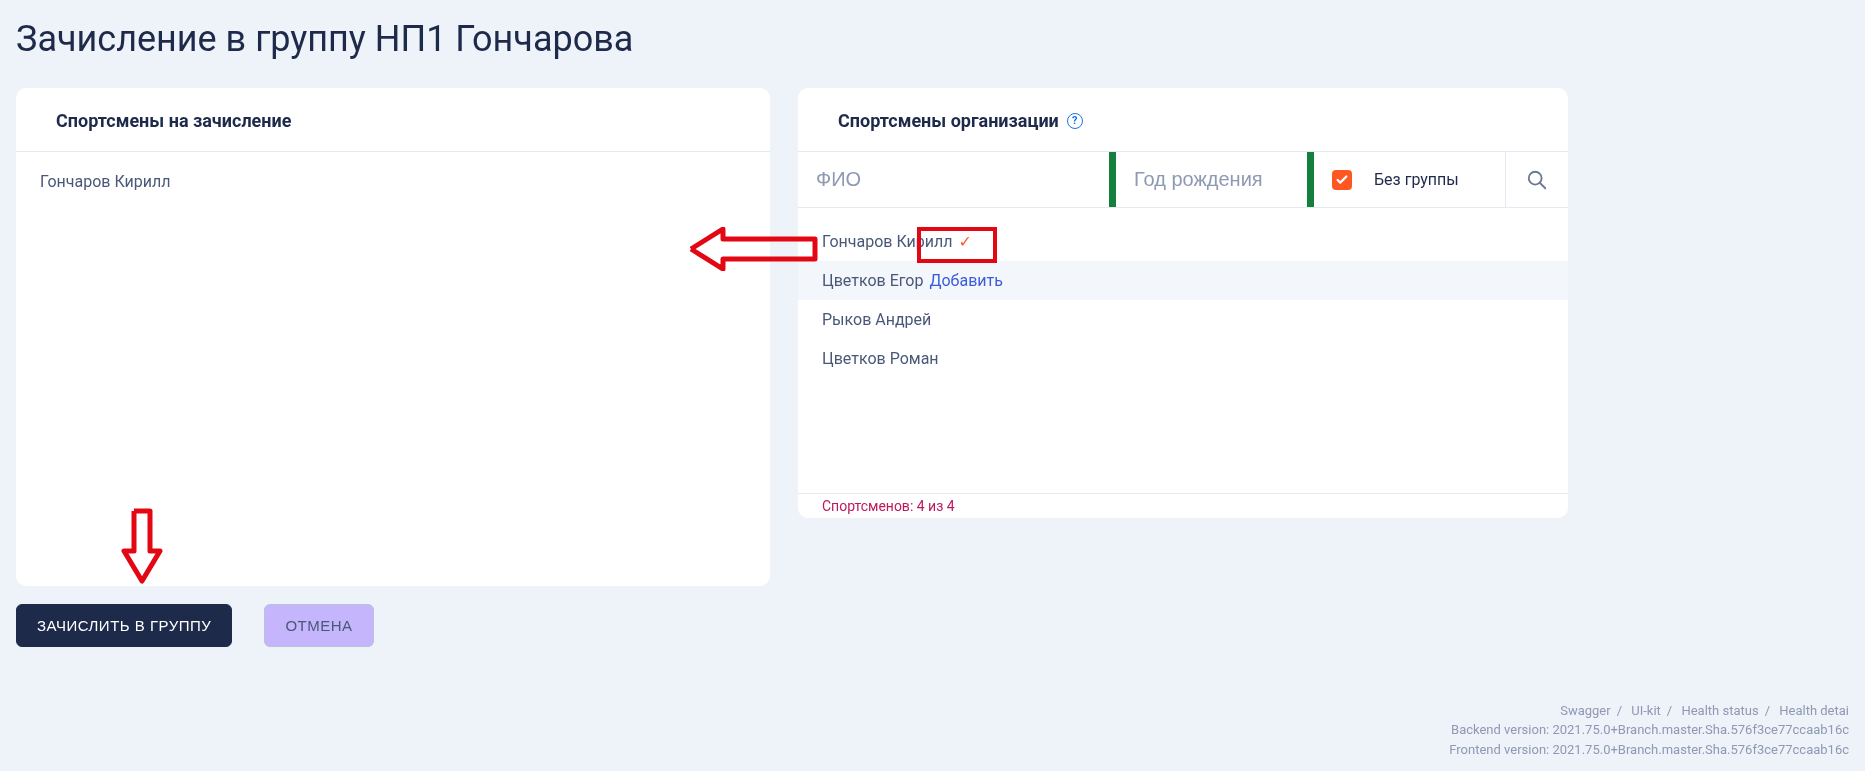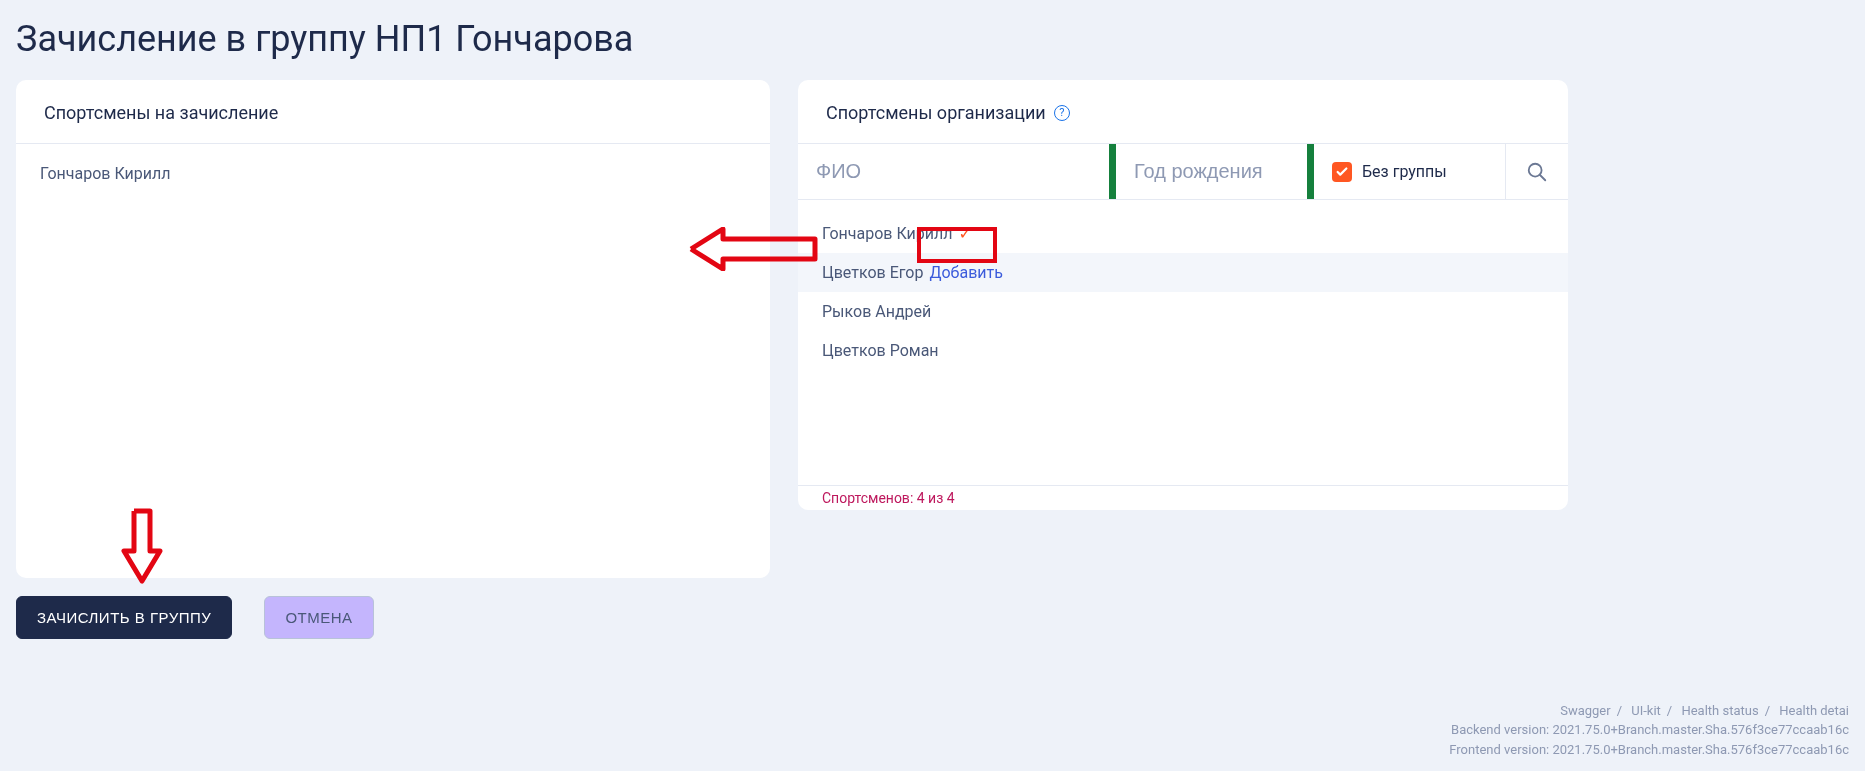--- a/index.html
+++ b/index.html
@@ -13,21 +13,21 @@
       color: #1e2a4a;
       width: 1865px;
       height: 771px;
       position: relative;
       overflow: hidden;
     }
     .page-title {
       font-size: 36px;
       font-weight: 400;
       color: #1e2a4a;
-      padding: 18px 16px 20px;
+      padding: 18px 16px 28px;
     }
     .panels {
       display: flex;
       gap: 28px;
       padding: 0 16px;
     }
     .panel {
       background: #fff;
       border-radius: 10px;
       display: flex;
@@ -35,24 +35,24 @@
     }
     .panel-left {
       width: 754px;
       height: 498px;
     }
     .panel-right {
       width: 770px;
       height: 430px;
     }
     .panel-header {
-      padding: 22px 28px 20px;
+      padding: 22px 40px 20px;
       border-bottom: 1px solid #e5e9f2;
       font-size: 18px;
-      font-weight: 400;
+      font-weight: 700;
       color: #1e2a4a;
       display: flex;
       align-items: center;
       gap: 8px;
     }
     .help-icon {
       width: 16px;
       height: 16px;
       border: 1.5px solid #1a73e8;
       border-radius: 50%;
@@ -92,21 +92,21 @@
     }
     .filter-fio {
       width: 318px;
     }
     .filter-year {
       width: 198px;
     }
     .filter-checkbox-wrap {
       display: flex;
       align-items: center;
-      gap: 10px;
+      gap: 22px;
       padding: 0 18px;
       border-right: 1px solid #e5e9f2;
       width: 192px;
     }
     .checkbox {
       width: 20px;
       height: 20px;
       background: #ff5722;
       border-radius: 4px;
       display: inline-flex;

